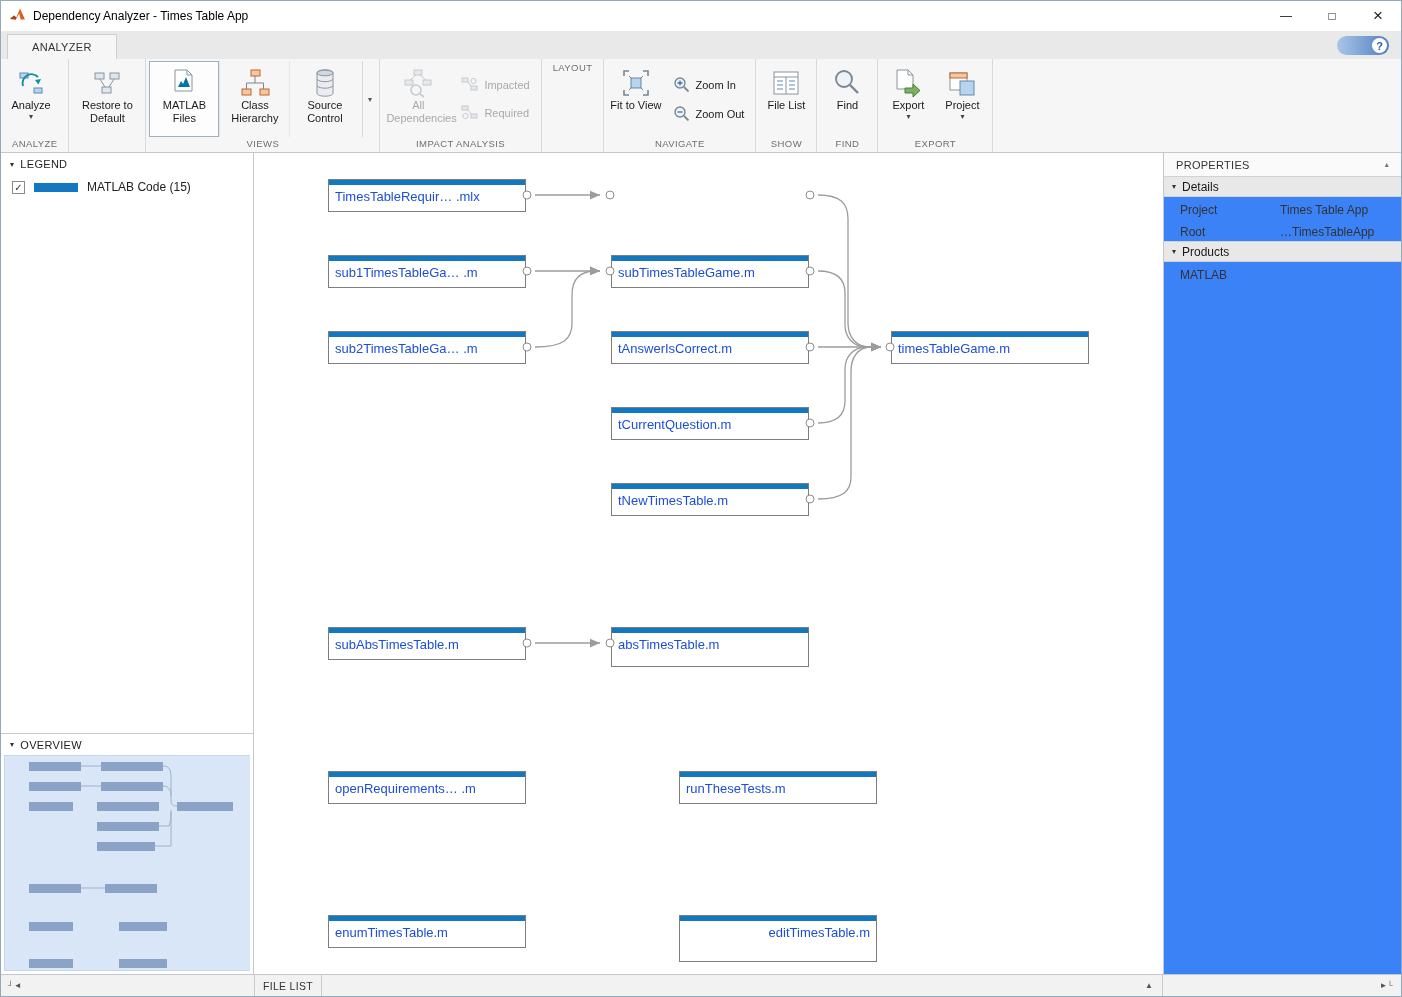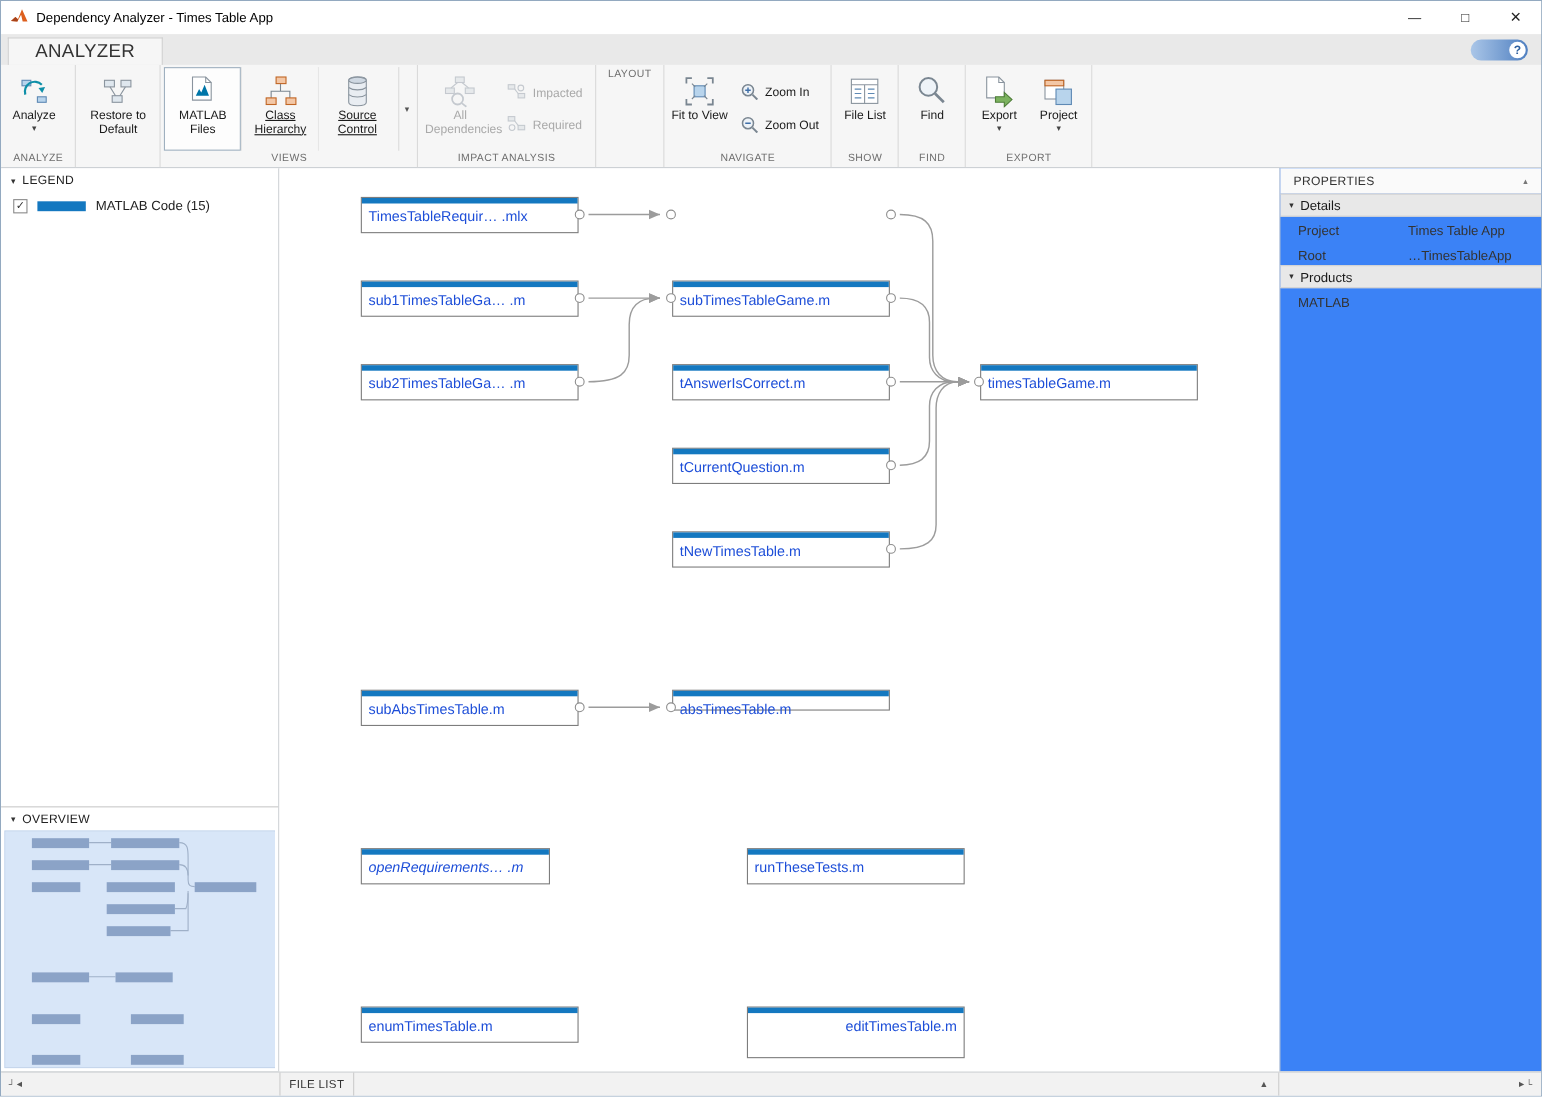--- a/index.html
+++ b/index.html
@@ -9,38 +9,38 @@
 
   
   .titlebar { height:30px; display:flex; align-items:center; padding-left:8px; background:#fff; flex:0 0 auto; }
   .titlebar .title { margin-left:7px; font-size:12px; color:#000;text-align:right; }
   .wincontrols { margin-left:auto; display:flex; height:100%; }
   .wc { width:46px; display:flex; align-items:center; justify-content:center; font-size:12px; color:#222; cursor:default; }
   .wc.close { font-size:17px; }
 
   
   .tabstrip { height:28px; background:#e9e9e9; display:flex; align-items:flex-end; padding:0 0 0 6px; position:relative; flex:0 0 auto; }
-  .tab { height:25px; padding:0 24px; background:#f6f6f6; border:1px solid #cfcfcf; border-bottom:none; display:flex; align-items:center; font-size:17px; color:#333; letter-spacing:.3px; }
+  .tab { height:25px; padding:0 24px; background:#f6f6f6; border:1px solid #cfcfcf; border-bottom:none; display:flex; align-items:center; font-size:11px; color:#333; letter-spacing:.3px; }
   .help-pill { position:absolute; right:12px; top:5px; width:52px; height:19px; border-radius:10px; background:linear-gradient(90deg,#aac6e8,#4f7fc0); display:flex; align-items:center; justify-content:flex-end; padding-right:2px; }
   .help-circle { width:15px; height:15px; border-radius:50%; background:#fff; color:#2d5f9e; font-weight:bold; font-size:11px; display:flex; align-items:center; justify-content:center; }
 
   
   .ribbon { height:94px; background:#f6f6f6; display:flex; align-items:stretch; border-bottom:1px solid #c3c8cc; flex:0 0 auto; }
   .rb-section { display:flex; flex-direction:column; border-right:1px solid #dadada; padding:2px 3px 0; }
   .rb-row { flex:1; display:flex; align-items:stretch; }
   .rb-label { font-size:9.5px; color:#6e6e6e; text-align:center; padding:1px 8px 3px; letter-spacing:.4px; min-height:14px; }
   .rb-btn-large { min-width:54px; max-width:70px; display:flex; flex-direction:column; align-items:center; padding:5px 3px 0; cursor:default; }
   .rb-icon { height:33px; display:flex; align-items:center; justify-content:center; }
   .rb-lbl { font-size:11px; line-height:1.15; text-align:center; color:#1a1a1a; max-width:64px; }
   .rb-dd { font-size:8px; color:#444; margin-top:1px; line-height:1; }
   .rb-stack { display:flex; flex-direction:column; justify-content:center; gap:11px; margin:0 8px; }
   .rb-btn-small { display:flex; align-items:center; gap:6px; font-size:11px; cursor:default; }
   .disabled .rb-lbl, .disabled .rb-slbl { color:#a9a9a9; }
   .disabled .rb-icon, .disabled .rb-icon-s { opacity:.8; }
-  .rb-row > .gallery + .gallery { border-left:1px solid #e6e6e6;text-decoration:underline; }
+  .rb-row > .gallery + .gallery { border-left:1px solid #e6e6e6; }
   .rb-btn-large.selected { border:1px solid #9fb0bf; background:#fdfdfd; padding-top:4px; }
   .gallery-arrow { width:14px; border-left:1px solid #dadada; display:flex; align-items:center; justify-content:center; color:#555; font-size:8px; margin-left:3px; }
 
   
   .main { flex:1 1 auto; display:flex; min-height:0; }
   .sidebar { width:253px; flex:0 0 253px; border-right:1px solid #c3c8cc; display:flex; flex-direction:column; background:#fff; }
   .panel-header { height:22px; display:flex; align-items:center; gap:6px; padding:0 9px; font-size:11px; color:#222; letter-spacing:.3px; flex:0 0 auto; }
   .tri { font-size:8px; color:#333; }
   .legend-item { display:flex; align-items:center; gap:9px; padding:5px 11px; flex:0 0 auto; }
   .checkbox { width:13px; height:13px; border:1px solid #8a8a8a; background:#fff; font-size:10px; line-height:11px; text-align:center; color:#333; }
@@ -412,25 +412,25 @@
           <div class="node-label">tCurrentQuestion.m</div>
         </div>
         <div class="node" style="left: 357px; top: 330px; width: 198px; height: 33px;">
           <div class="node-bar" style="background: rgb(20, 120, 192);"></div>
           <div class="node-label">tNewTimesTable.m</div>
         </div>
         <div class="node" style="left: 74px; top: 474px; width: 198px; height: 33px;">
           <div class="node-bar" style="background: rgb(20, 120, 192);"></div>
           <div class="node-label">subAbsTimesTable.m</div>
         </div>
-        <div class="node" style="left: 357px; top: 474px; width: 198px; height: 19px;">
+        <div class="node" style="left: 357px; top: 474px; width: 198px; height: 40px;">
           <div class="node-bar" style="background: rgb(20, 120, 192);"></div>
           <div class="node-label">absTimesTable.m</div>
         </div>
-        <div class="node" style="left: 74px; top: 618px; width: 172px; height: 33px; font-style: italic;">
+        <div class="node" style="left: 74px; top: 618px; width: 198px; height: 33px;">
           <div class="node-bar" style="background: rgb(20, 120, 192);"></div>
           <div class="node-label">openRequirements… .m</div>
         </div>
         <div class="node" style="left: 74px; top: 762px; width: 198px; height: 33px;">
           <div class="node-bar" style="background: rgb(20, 120, 192);"></div>
           <div class="node-label">enumTimesTable.m</div>
         </div>
         <div class="node" style="left: 425px; top: 618px; width: 198px; height: 33px;">
           <div class="node-bar" style="background: rgb(20, 120, 192);"></div>
           <div class="node-label">runTheseTests.m</div>

